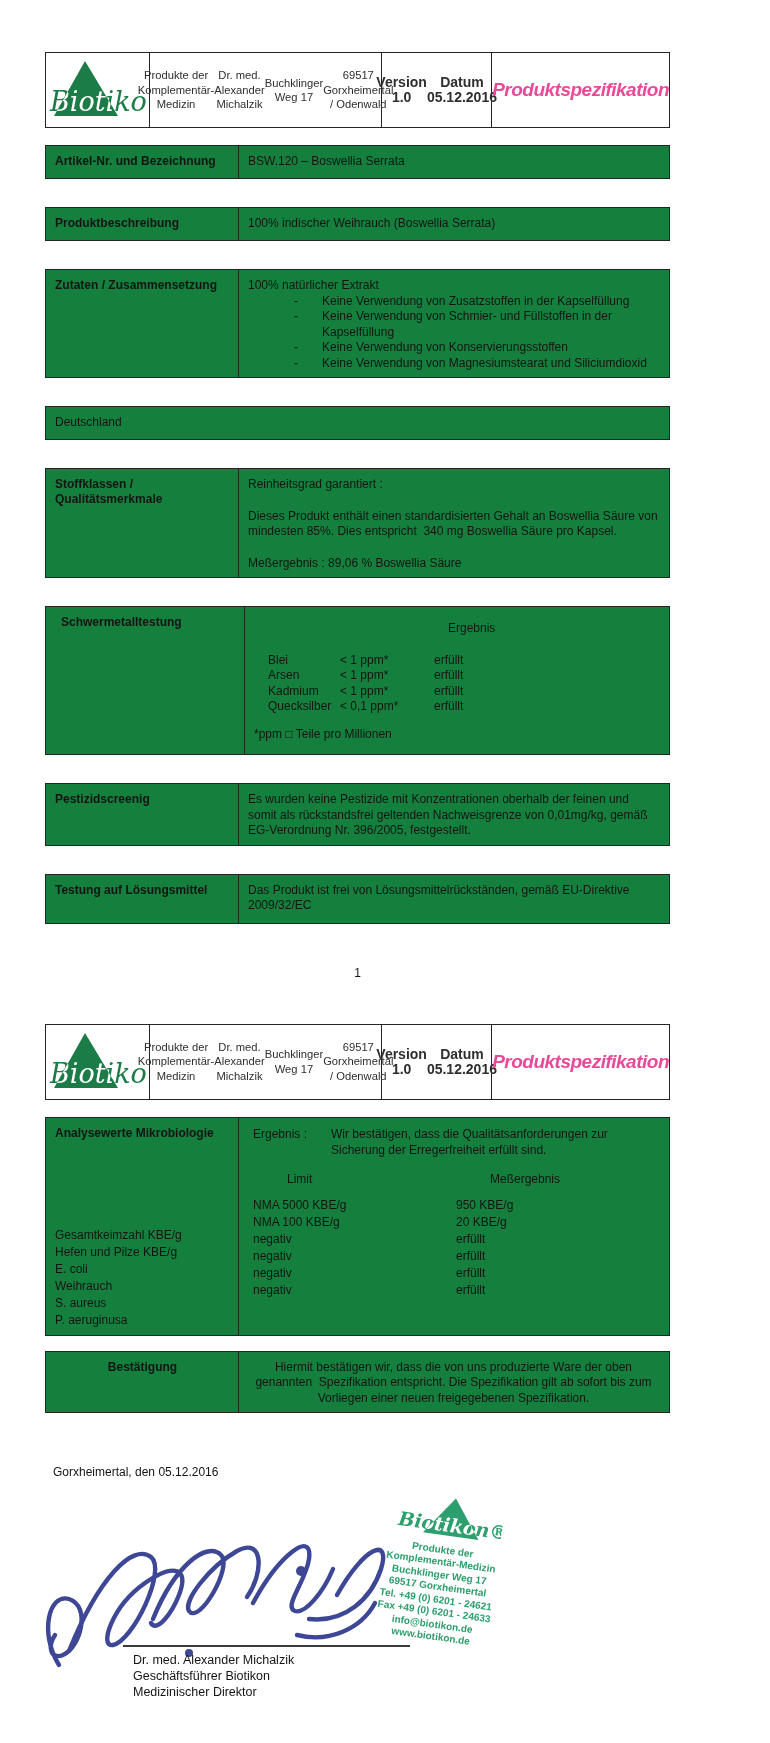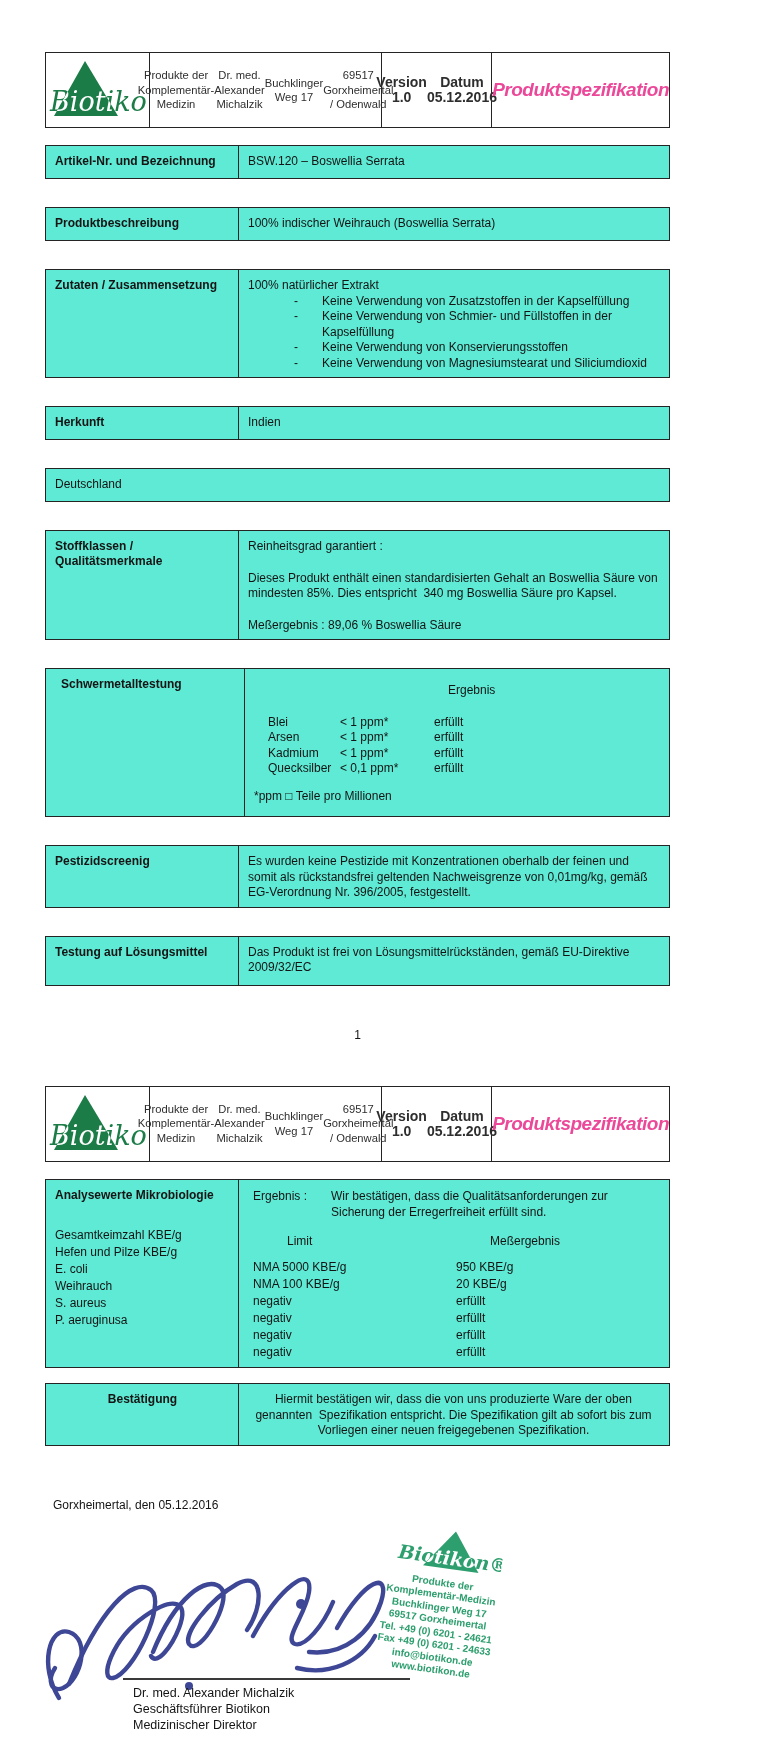--- a/index.html
+++ b/index.html
@@ -15,21 +15,21 @@
   .hdr { display:flex; border:1.6px solid #242424; height:76px; background:#fff; }
   .hdr-cell { border-right:1.6px solid #242424; display:flex; flex-direction:row; justify-content:center; align-items:center; text-align:center; }
   .hdr-cell:last-child { border-right:none; }
   .hdr-logo  { width:108px; }
   .hdr-addr  { width:232px; font-size:11.2px; line-height:14.5px; color:#2e2e2e; }
   .hdr-ver   { width:110px; font-weight:bold; font-size:14px; line-height:15px; color:#2e2e2e; }
   .hdr-title { flex:1; font-weight:bold; font-style:italic; font-size:19px; letter-spacing:-0.5px; color:#ec4899; }
   .logo-script { font-family:"DejaVu Serif",serif; font-style:italic; }
 
   
-  .row { display:flex; border:1.6px solid #242424; margin-top:28px; background:#5eead4; }
+  .row { display:flex; border:1.6px solid #242424; margin-top:28px; background:#15803d; }
   .row-label { width:193px; border-right:1.6px solid #242424; padding:8px 8px 6px 9px; font-weight:bold; line-height:15px; }
   .row-value { flex:1; padding:8px 10px 6px 9px; line-height:15.5px; }
   .mt-17 { margin-top:17px; }
   .mt-15 { margin-top:15px;text-align:center; }
   .h-1line { min-height:34px; }
   .h-zutaten { min-height:108px; }
   .h-stoff { min-height:106px; }
   .h-schwer { min-height:149px;padding-left:6px; }
   .h-pest { min-height:60px; }
   .h-loes { min-height:50px; }
@@ -50,21 +50,21 @@
   .sm-grid { display:grid; grid-template-columns:72px 94px 1fr; padding-left:14px; line-height:15.5px; }
   .sm-foot { margin-top:12px; }
 
   
   .mk-right { padding-left:14px; }
   .mk-erg { display:flex; line-height:16px; }
   .mk-erg-label { width:78px; flex:none; }
   .mk-erg-text { width:318px; }
   .mk-headers { display:grid; grid-template-columns:203px 1fr; margin-top:14px;margin-left:34px; }
   .mk-rows { display:grid; grid-template-columns:203px 1fr; margin-top:10px; line-height:17px; }
-  .analytes { margin-top:24px; line-height:17px; }
+  .analytes { margin-top:86px; line-height:17px; }
 
   .pageno { text-align:center; margin-top:42px; }
   .hdr-2 { margin-top:44px; }
 
   .date-line { margin-top:52px; margin-left:8px; }
 
   
   .sig-block { position:relative; height:230px; margin-top:0; }
   .sig-svg { position:absolute; left:-6px; top:28px; z-index:2; }
   .stamp { position:absolute; left:322px; top:16px; width:146px; text-align:center;
@@ -130,24 +130,20 @@
         <span class="dash">-</span>
         <span class="btxt">Keine Verwendung von Konservierungsstoffen</span>
       </div>
       <div class="bullet">
         <span class="dash">-</span>
         <span class="btxt">Keine Verwendung von Magnesiumstearat und Siliciumdioxid</span>
       </div>
     </div>
   </div>
 
-  <div class="row h-1line">
-    <div class="row-label">Herkunft</div>
-    <div class="row-value">Indien</div>
-  </div>
 
   <div class="row h-1line">
     <div class="row-value">Deutschland</div>
   </div>
 
   <div class="row h-stoff">
     <div class="row-label">Stoffklassen / Qualitätsmerkmale</div>
     <div class="row-value">
       <div class="gap16">Reinheitsgrad garantiert :</div>
       <div class="gap16 prewrap">Dieses Produkt enthält einen standardisierten Gehalt an Boswellia Säure von mindesten 85%. Dies entspricht  340 mg Boswellia Säure pro Kapsel.</div>

